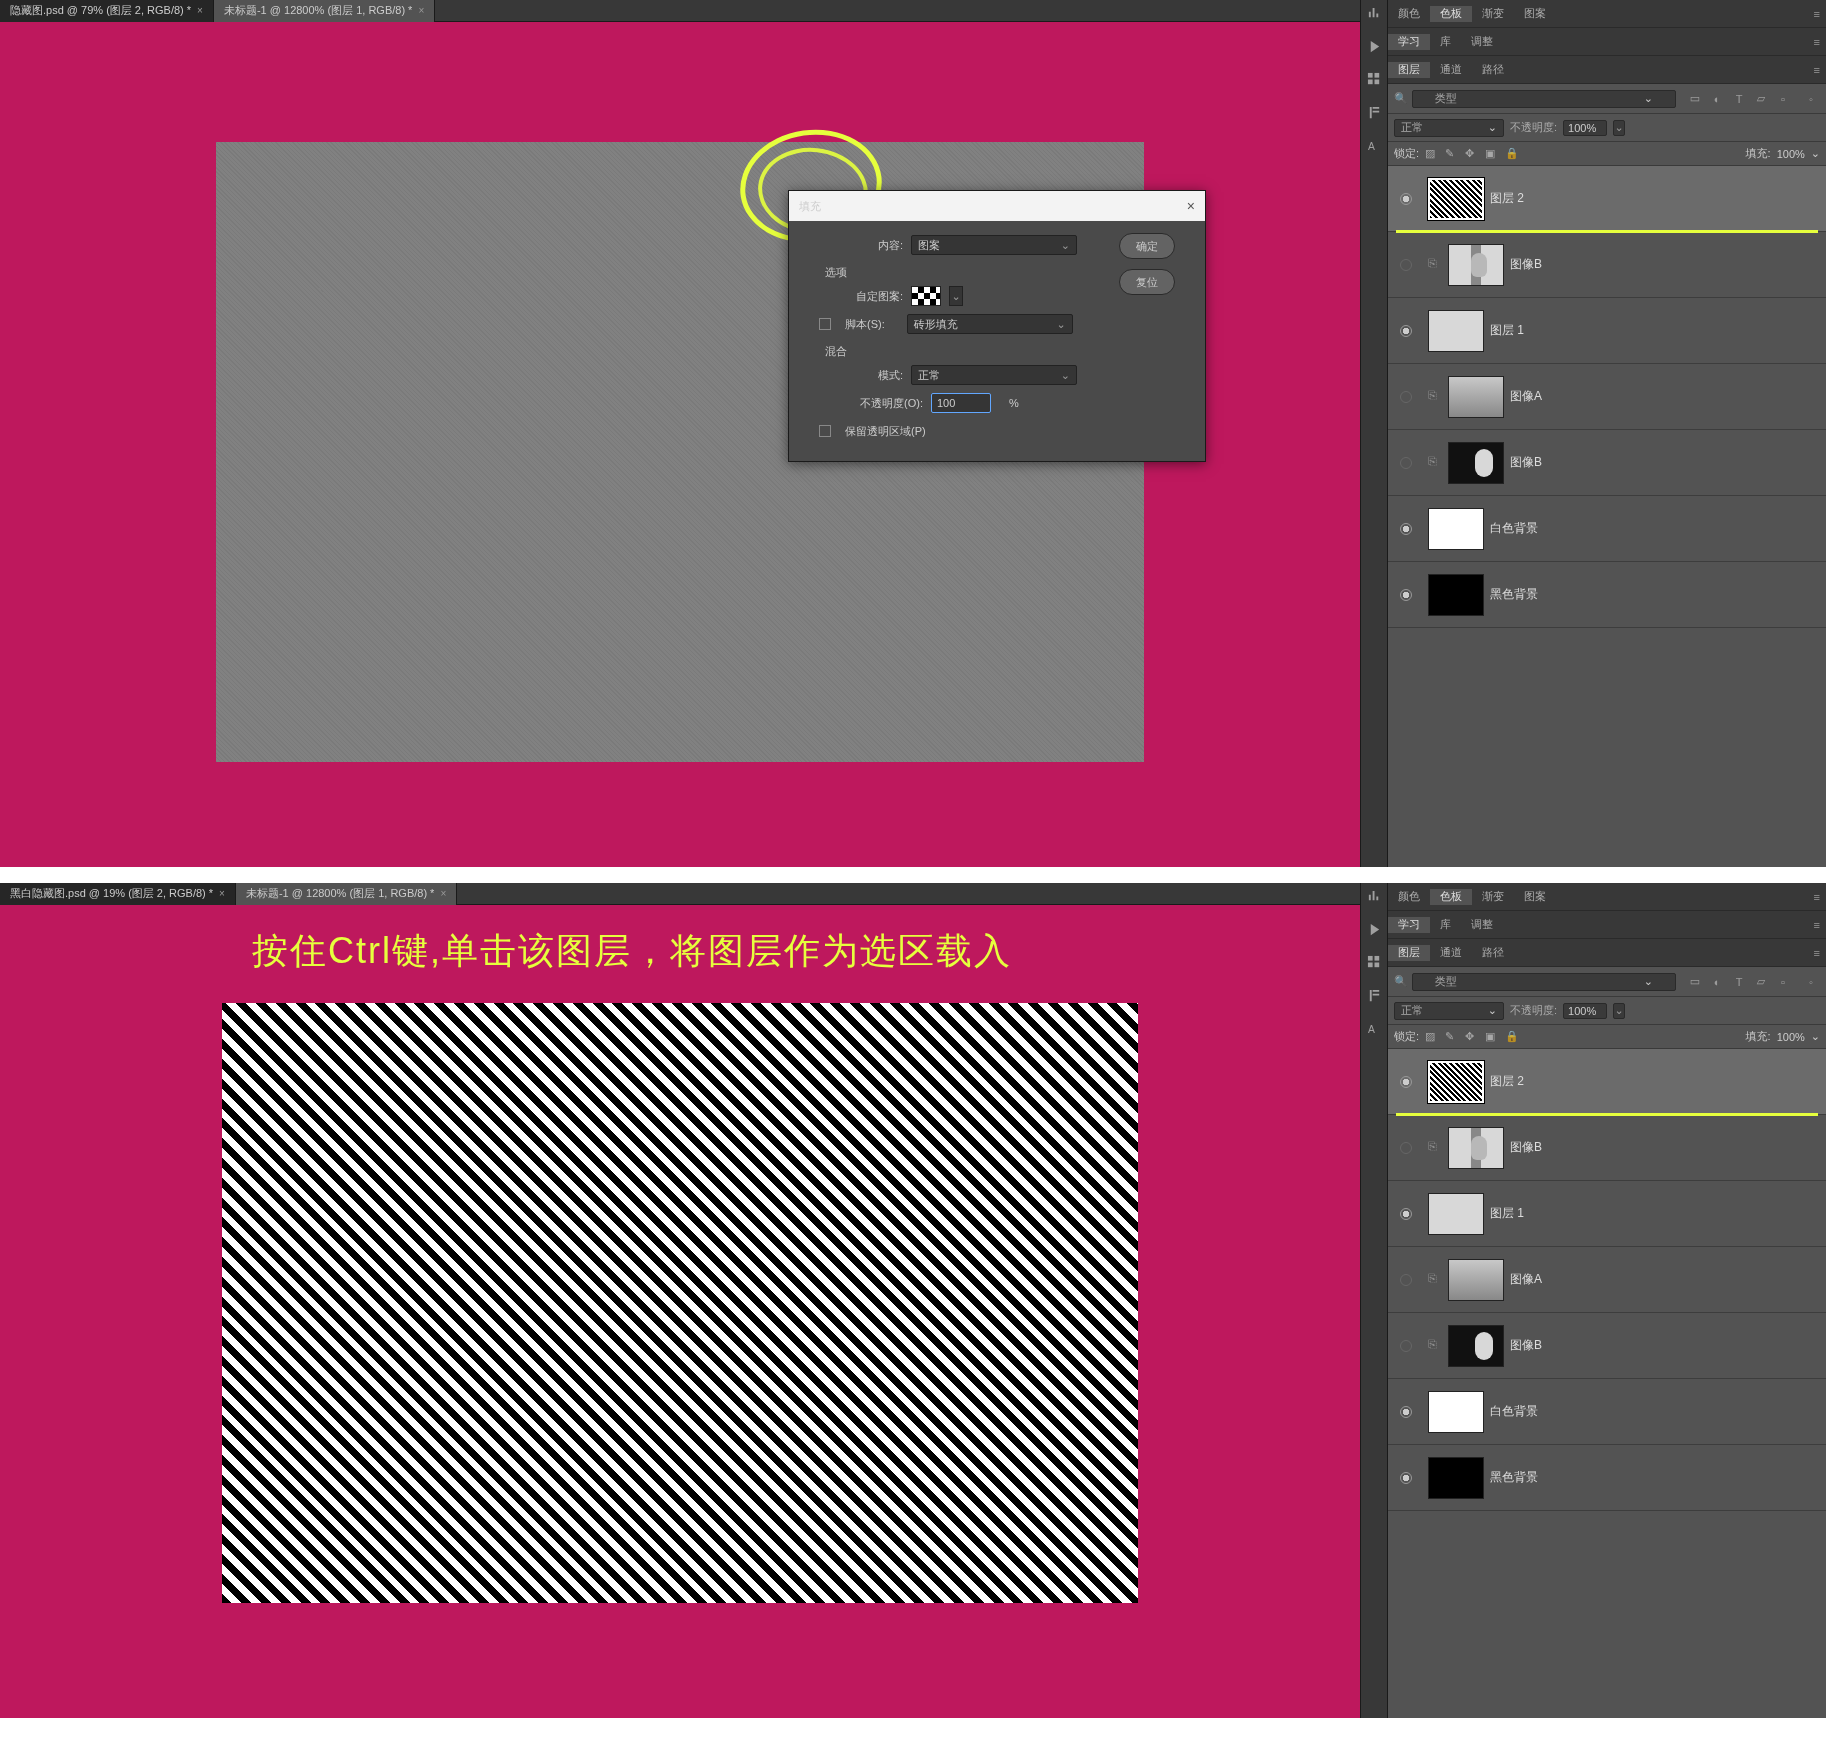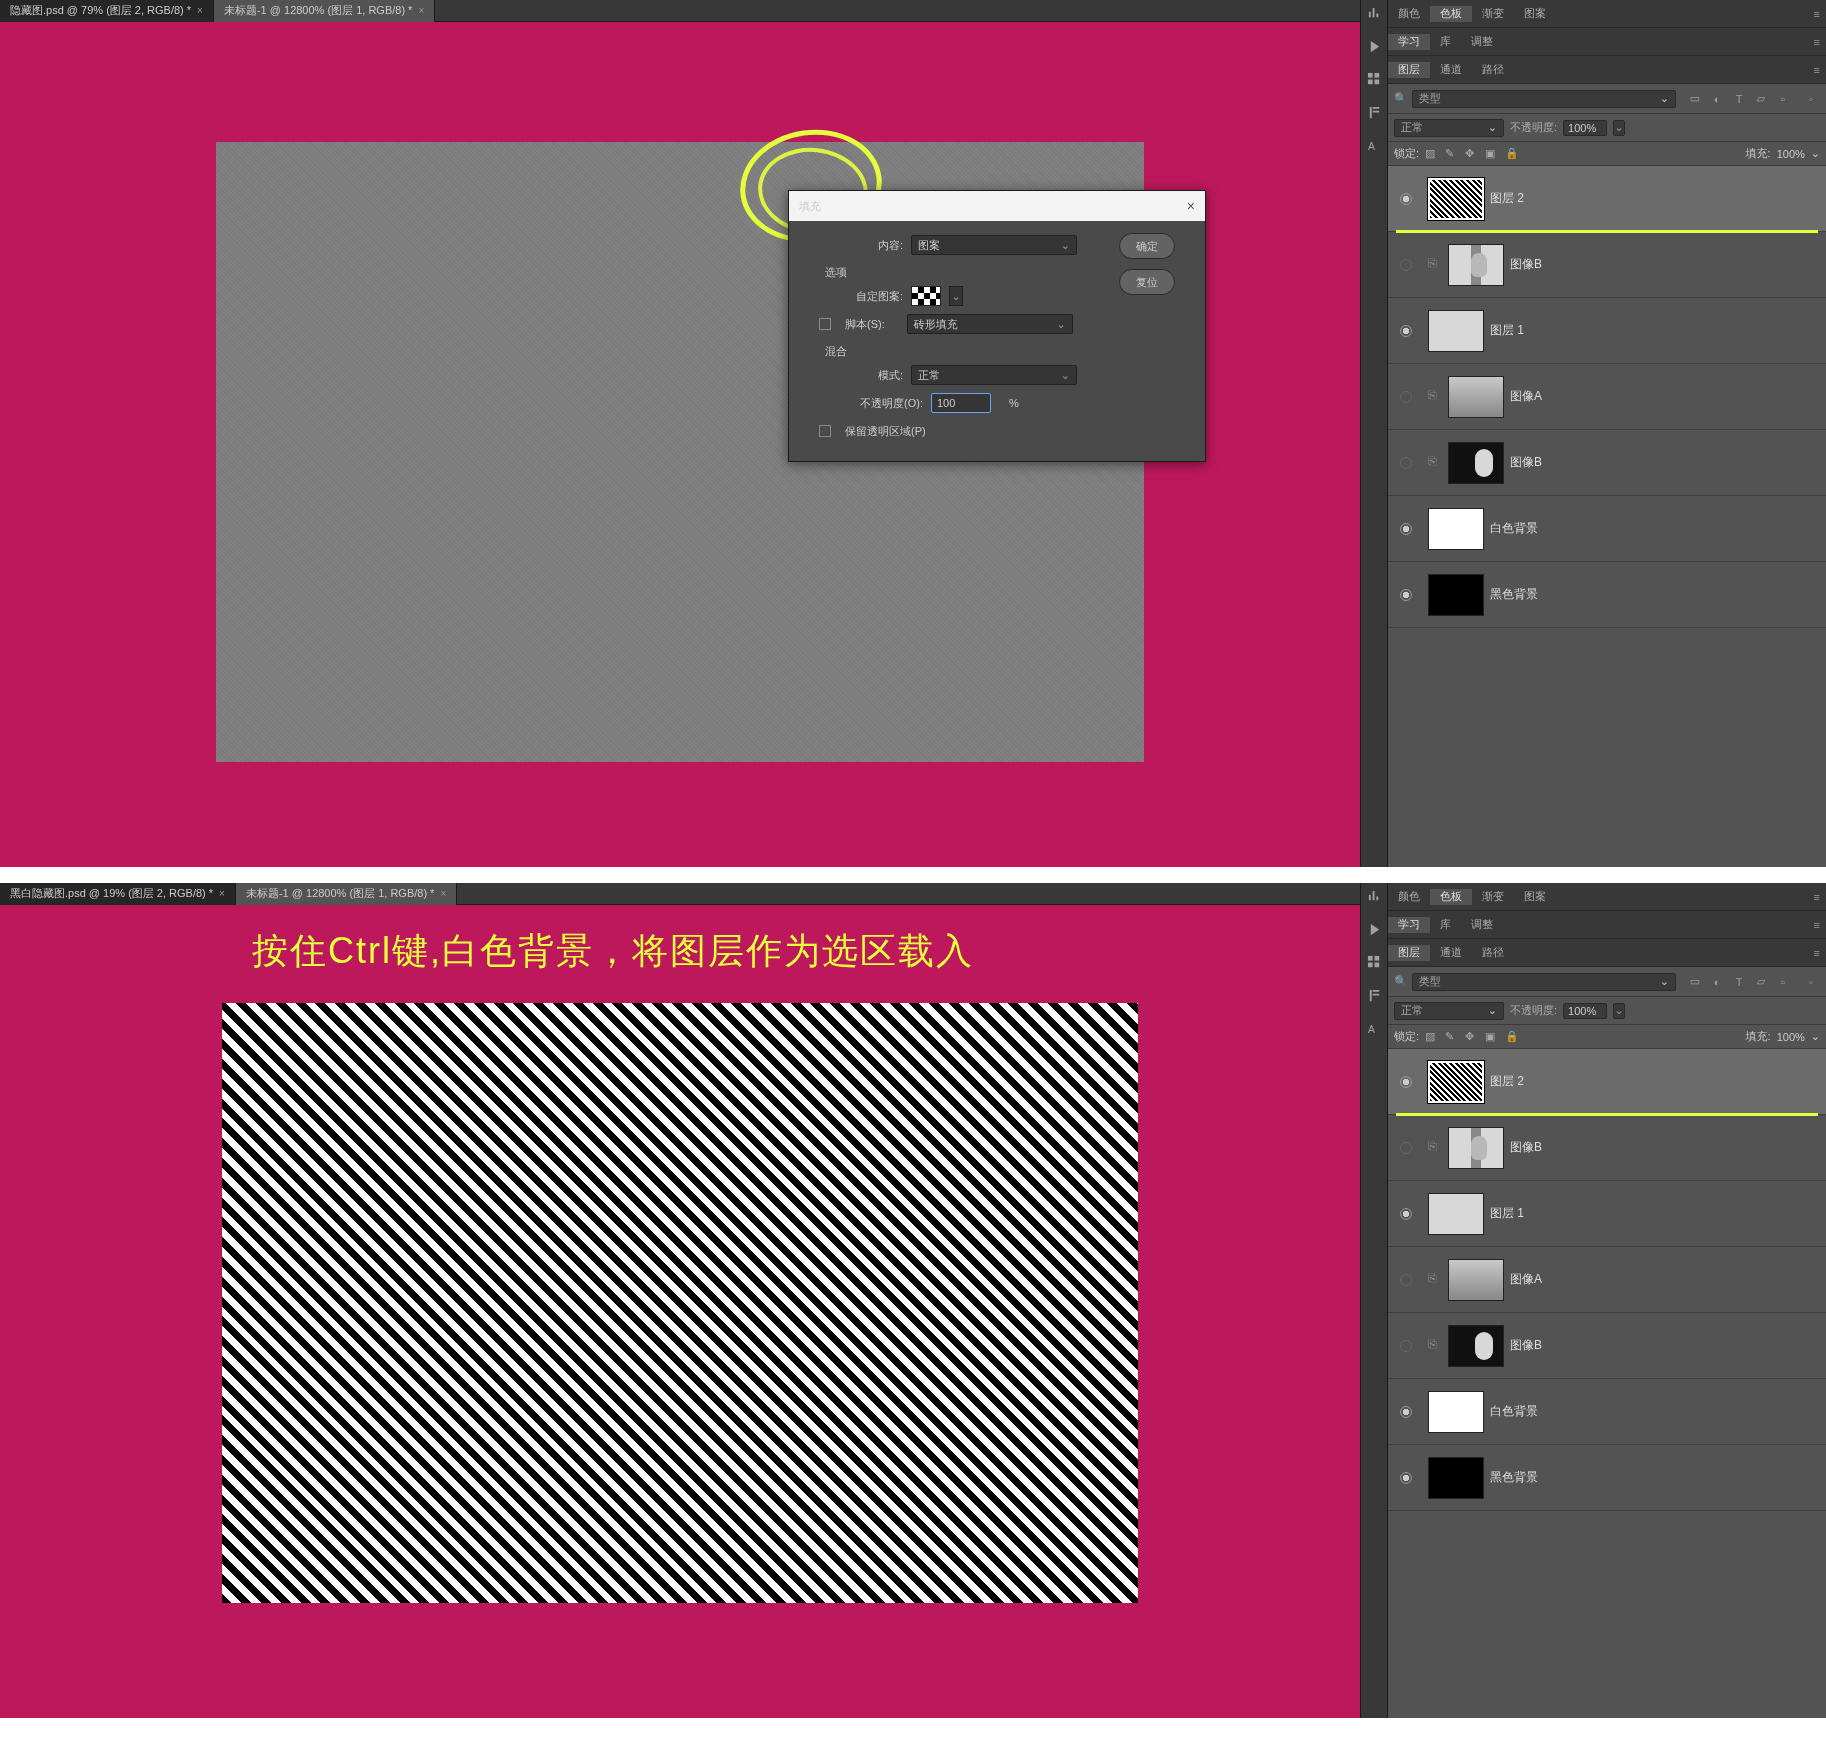--- a/index.html
+++ b/index.html
@@ -26,21 +26,21 @@
 
 
 .rpanel{position:absolute;right:0;top:0;bottom:0;width:439px;background:#535353;border-left:1px solid #1a1a1a;display:flex;flex-direction:column}
 .prow{display:flex;align-items:center;height:28px;background:#383838;border-bottom:1px solid #2a2a2a}
 .ptab{padding:0 10px;height:16px;display:flex;align-items:center;color:#aaa;font-size:11px}
 .ptab.active{background:#535353;color:#ddd}
 .prow .flyout{margin-left:auto;padding:0 6px;color:#999}
 
 
 .lsearch{height:30px;display:flex;align-items:center;gap:4px;padding:0 6px;background:#535353;border-bottom:1px solid #3a3a3a}
-.lsearch .kind{flex:1;background:#3a3a3a;border:1px solid #2a2a2a;height:18px;display:flex;align-items:center;padding:0 6px;color:#aaa;border-radius:2px;margin-right:6px}
+.lsearch .kind{flex:1;background:#3a3a3a;border:1px solid #2a2a2a;height:18px;display:flex;align-items:center;padding:0 22px;color:#aaa;border-radius:2px;margin-right:6px}
 .lsearch .fbtn{width:18px;height:18px;display:flex;align-items:center;justify-content:center;opacity:.6}
 
 
 .brow{height:28px;display:flex;align-items:center;gap:6px;padding:0 6px;background:#535353;border-bottom:1px solid #3a3a3a}
 .brow .sel{background:#3a3a3a;border:1px solid #2a2a2a;height:18px;padding:0 6px;display:flex;align-items:center;min-width:110px;color:#aaa;border-radius:2px}
 .brow .lbl{color:#aaa}
 .brow .num{background:#3a3a3a;border:1px solid #2a2a2a;height:16px;width:44px;padding:0 4px;display:flex;align-items:center;color:#ccc;border-radius:2px}
 .brow .chev{width:12px;height:16px;background:#3a3a3a;border:1px solid #2a2a2a;display:flex;align-items:center;justify-content:center;color:#999;border-radius:2px}
 
 
@@ -340,21 +340,21 @@
     <div class="tab">
       <span>未标题-1 @ 12800% (图层 1, RGB/8) *</span>
       <span class="x">×</span>
     </div>
   </div>
 
   <div class="canvas-wrap" style="padding-top:98px">
     <div class="canvas2"></div>
   </div>
 
-  <div class="yellowtxt" style="left:252px;top:44px">按住Ctrl键,白色背景，将图层作为选区载入</div>
+  <div class="yellowtxt" style="left:252px;top:44px">按住Ctrl键,单击该图层，将图层作为选区载入</div>
 
   <div class="vrail">
     <svg class="ico" viewBox="0 0 16 16">
         <path fill="#ccc" d="M2 12h2V6H2zm4 0h2V2H6zm4 0h2V8h-2z"></path>
       </svg>
     <svg class="ico" viewBox="0 0 16 16">
         <path fill="#ccc" d="M4 2l9 6-9 6z"></path>
       </svg>
     <svg class="ico" viewBox="0 0 16 16">
         <rect x="1" y="1" width="5" height="5" fill="#ccc"></rect>

